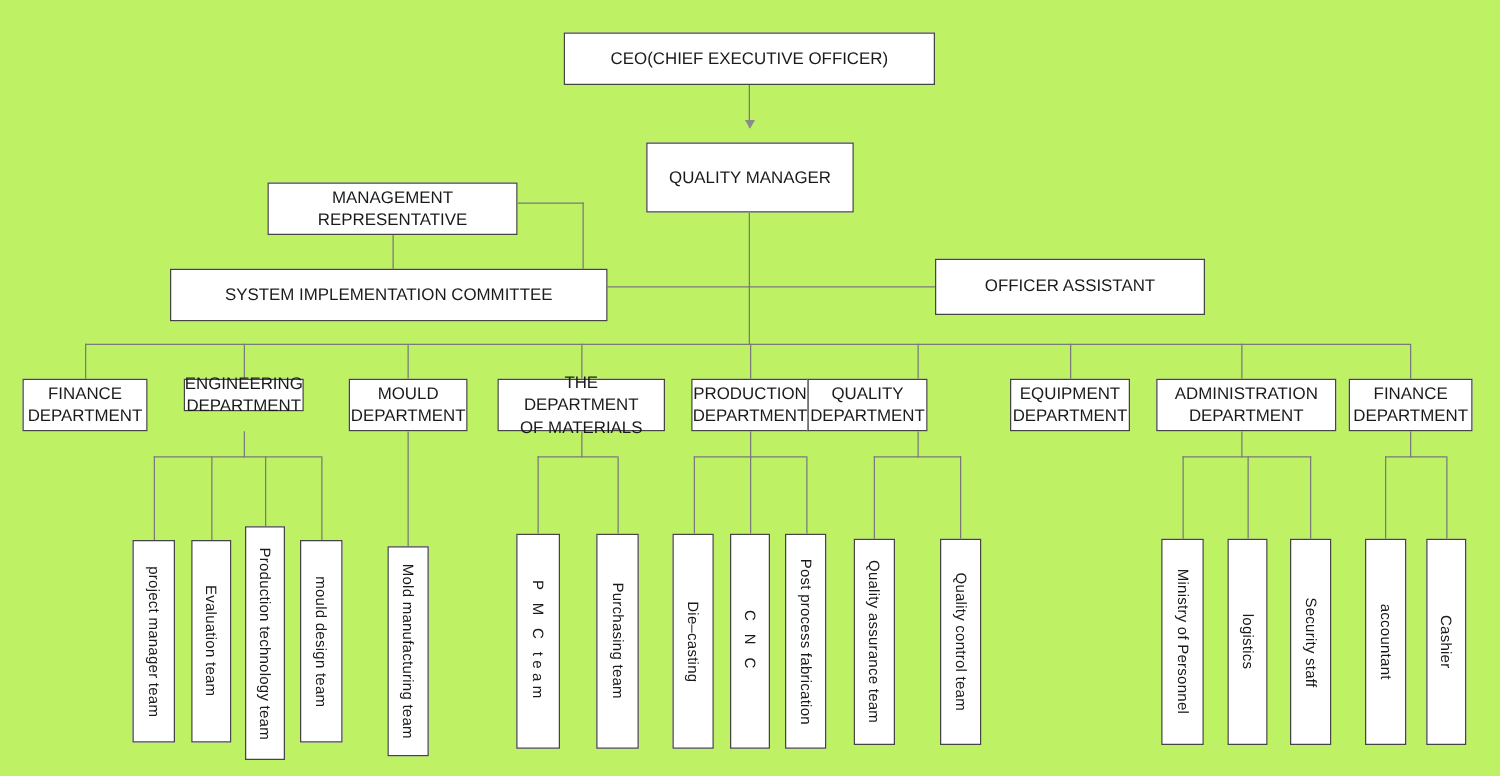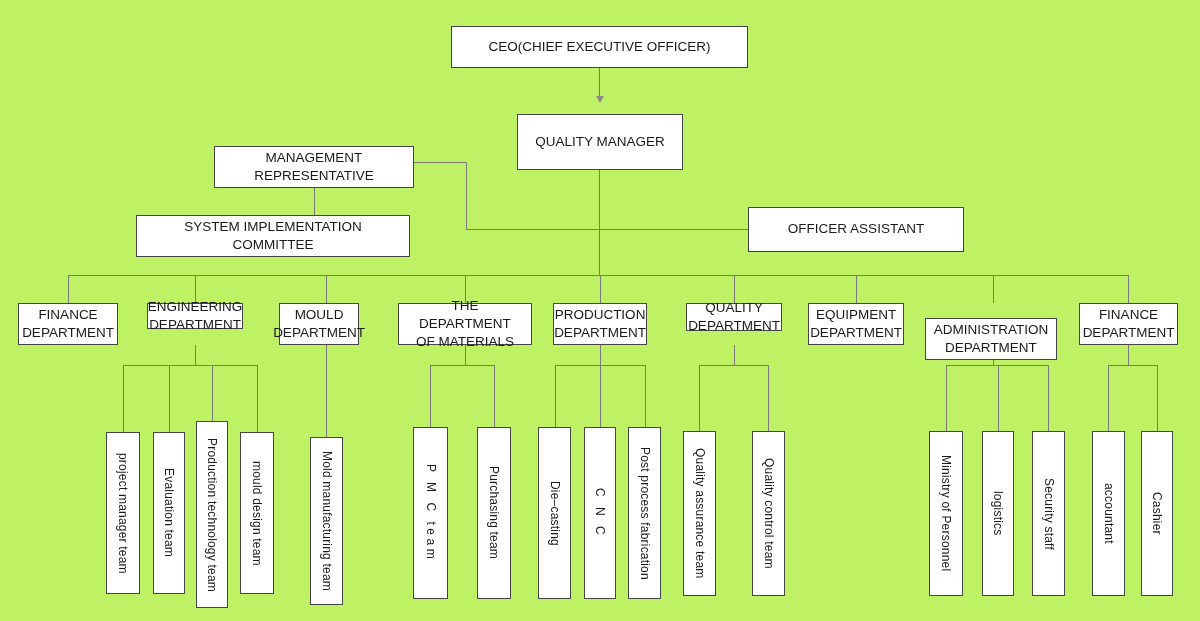--- a/index.html
+++ b/index.html
@@ -127,55 +127,55 @@
       <div class="node h" style="left: 451px; top: 26px; width: 297px; height: 42px; border-color: rgb(69, 69, 69);">
         <span class="label">CEO(CHIEF EXECUTIVE OFFICER)</span>
       </div>
       <div class="node h" style="left: 517px; top: 114px; width: 166px; height: 56px; border-color: rgb(69, 69, 69);">
         <span class="label">QUALITY MANAGER</span>
       </div>
       <div class="node h" style="left: 214px; top: 146px; width: 200px; height: 42px; border-color: rgb(69, 69, 69);">
         <span class="label">MANAGEMENT
 REPRESENTATIVE</span>
       </div>
-      <div class="node h" style="left: 136px; top: 215px; width: 274px; height: 42px; border-color: rgb(69, 69, 69);">
+      <div class="node h" style="left: 136px; top: 215px; width: 350px; height: 42px; border-color: rgb(69, 69, 69);">
         <span class="label">SYSTEM IMPLEMENTATION COMMITTEE</span>
       </div>
       <div class="node h" style="left: 748px; top: 207px; width: 216px; height: 45px; border-color: rgb(69, 69, 69);">
         <span class="label">OFFICER ASSISTANT</span>
       </div>
       <div class="node h" style="left: 18px; top: 303px; width: 100px; height: 42px; border-color: rgb(69, 69, 69);">
         <span class="label">FINANCE
 DEPARTMENT</span>
       </div>
       <div class="node h" style="left: 147px; top: 303px; width: 96px; height: 26px; border-color: rgb(69, 69, 69);">
         <span class="label">ENGINEERING
 DEPARTMENT</span>
       </div>
-      <div class="node h" style="left: 279px; top: 303px; width: 80px; height: 42px; border-color: rgb(69, 69, 69);">
+      <div class="node h" style="left: 279px; top: 303px; width: 95px; height: 42px; border-color: rgb(69, 69, 69);">
         <span class="label">MOULD
 DEPARTMENT</span>
       </div>
       <div class="node h" style="left: 398px; top: 303px; width: 134px; height: 42px; border-color: rgb(69, 69, 69);">
         <span class="label">THE DEPARTMENT
 OF MATERIALS</span>
       </div>
       <div class="node h" style="left: 553px; top: 303px; width: 94px; height: 42px; border-color: rgb(69, 69, 69);">
         <span class="label">PRODUCTION
 DEPARTMENT</span>
       </div>
-      <div class="node h" style="left: 686px; top: 303px; width: 96px; height: 28px; border-color: rgb(69, 69, 69);">
+      <div class="node h" style="left: 646px; top: 303px; width: 96px; height: 42px; border-color: rgb(69, 69, 69);">
         <span class="label">QUALITY
 DEPARTMENT</span>
       </div>
       <div class="node h" style="left: 808px; top: 303px; width: 96px; height: 42px; border-color: rgb(69, 69, 69);">
         <span class="label">EQUIPMENT
 DEPARTMENT</span>
       </div>
-      <div class="node h" style="left: 925px; top: 303px; width: 132px; height: 42px; border-color: rgb(69, 69, 69); margin-top: 15px;">
+      <div class="node h" style="left: 925px; top: 303px; width: 144px; height: 42px; border-color: rgb(69, 69, 69);">
         <span class="label">ADMINISTRATION
 DEPARTMENT</span>
       </div>
       <div class="node h" style="left: 1079px; top: 303px; width: 99px; height: 42px; border-color: rgb(69, 69, 69);">
         <span class="label">FINANCE
 DEPARTMENT</span>
       </div>
       <div class="node v" style="left: 106px; top: 432px; width: 34px; height: 162px; border-color: rgb(69, 69, 69);">
         <span class="label">project manager team</span>
       </div>

